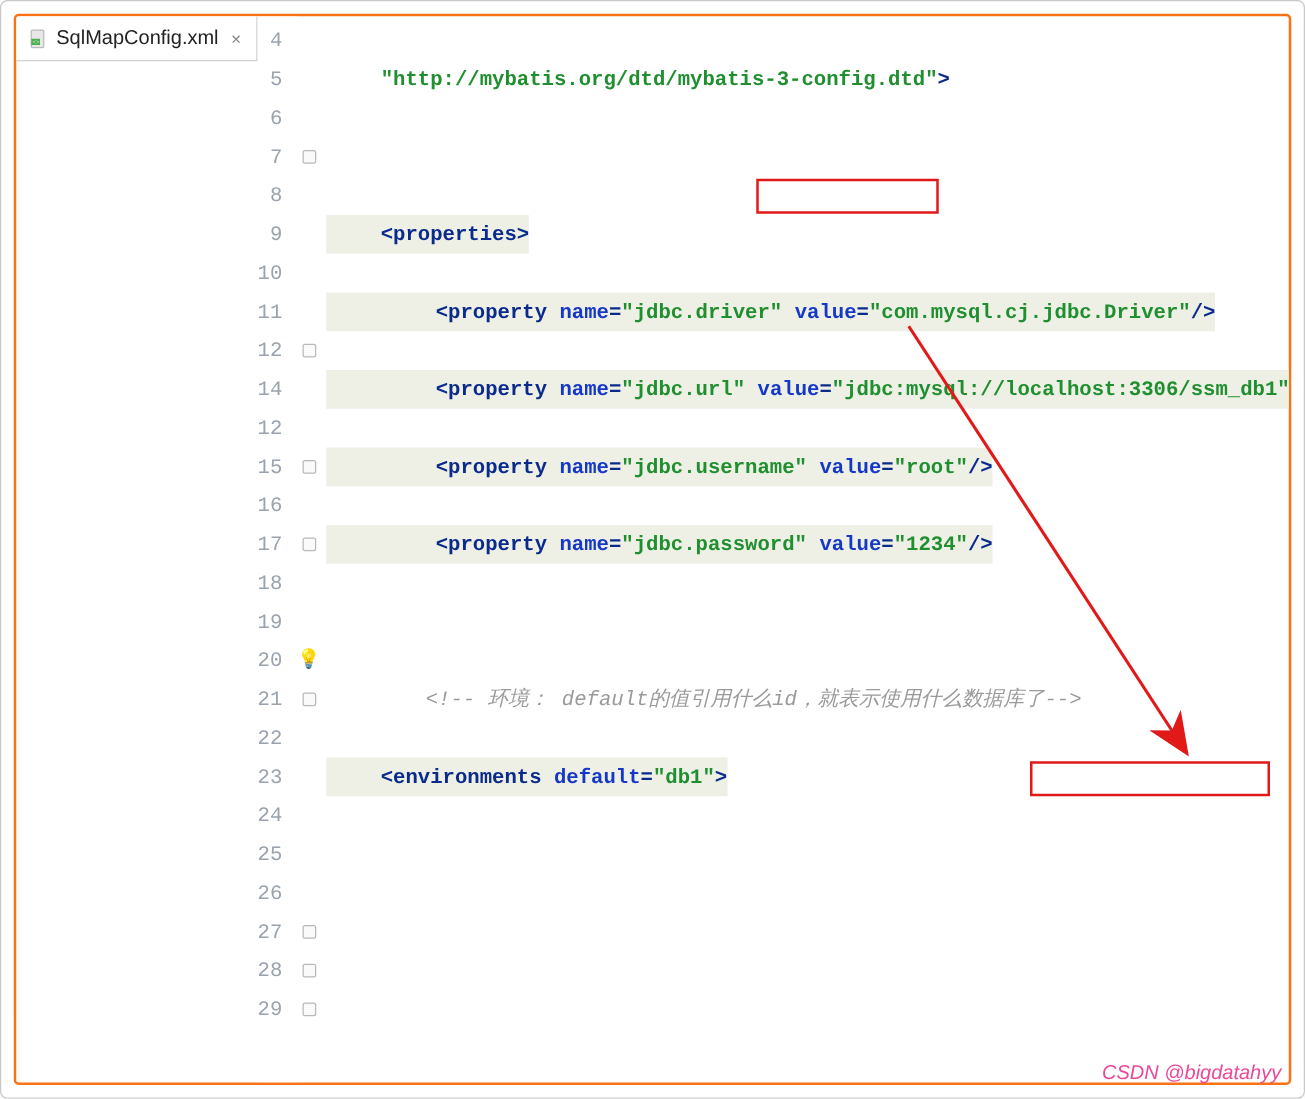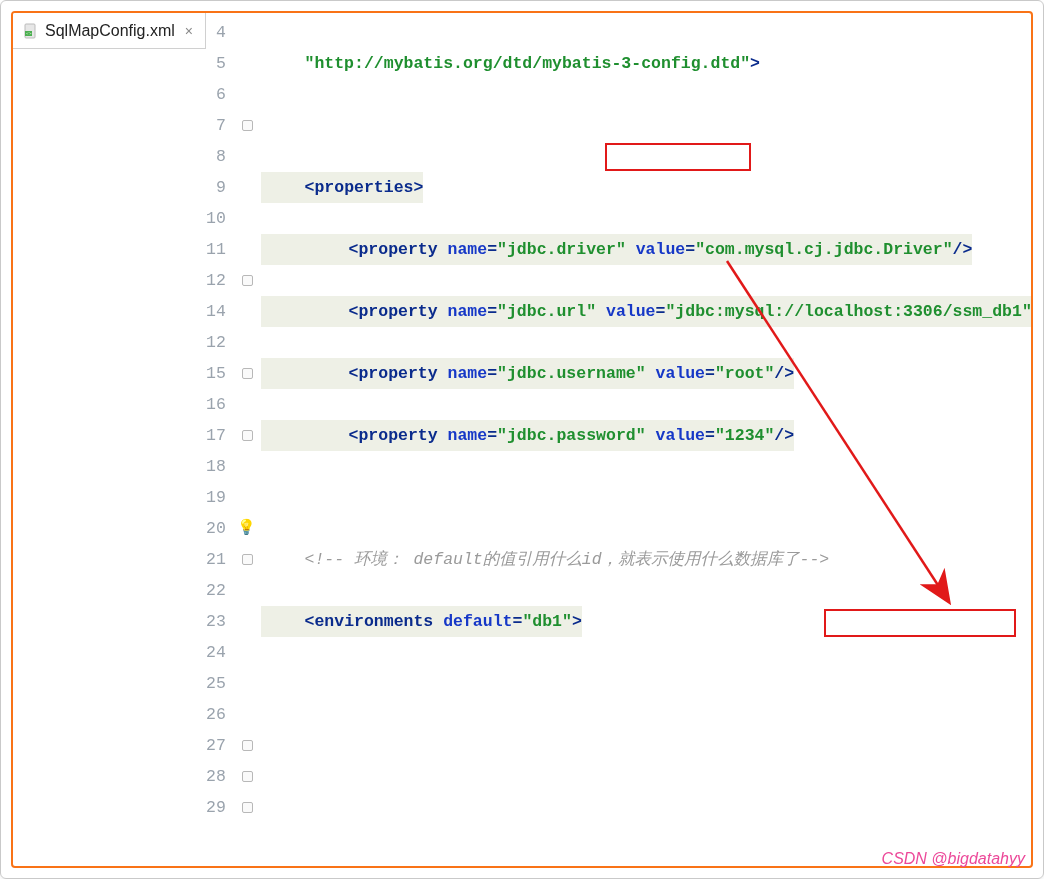--- a/index.html
+++ b/index.html
@@ -20,21 +20,21 @@
   .fcell .bulb { color:#f0b400; font-size:15px; }
   .code { flex:1; padding:4px 8px 4px 4px; white-space:pre; color:#222; position:relative; }
   .line { height:31px; display:block; }
   .i1 { padding-left:44px; display:inline-block; }
   .i2 { padding-left:88px; display:inline-block; }
   .tag { color:#0a2b8c; font-weight:bold; }
   .attr { color:#1638c7; font-weight:bold; }
   .val-green { color:#1f8f2f; font-weight:bold; background:#eef0e6; }
   .val-green-plain { color:#1f8f2f; font-weight:bold; }
   .tag-bg { background:#eef0e6; }
-  .cmt { color:#9a9a9a; font-style:italic; }
+  .cmt { color:#9a9a9a; font-style:italic;margin-left:36px; }
   .red-box-1 { position:absolute; border:2.5px solid #e11919; left:348px; top:130px; width:146px; height:28px; pointer-events:none; }
   .red-box-2 { position:absolute; border:2.5px solid #e11919; left:567px; top:596px; width:192px; height:28px; pointer-events:none; }
   .arrow-layer { position:absolute; left:0; top:0; width:100%; height:100%; pointer-events:none; }
   .watermark { position:absolute; right:18px; bottom:10px; color:#ec4899; font-style:italic; font-size:16px; font-family:"Segoe UI", Arial, sans-serif; }
   .code-scroll { overflow:hidden; }
 </style>
 </head>
 <body>
 
 <div class="outer-frame">

